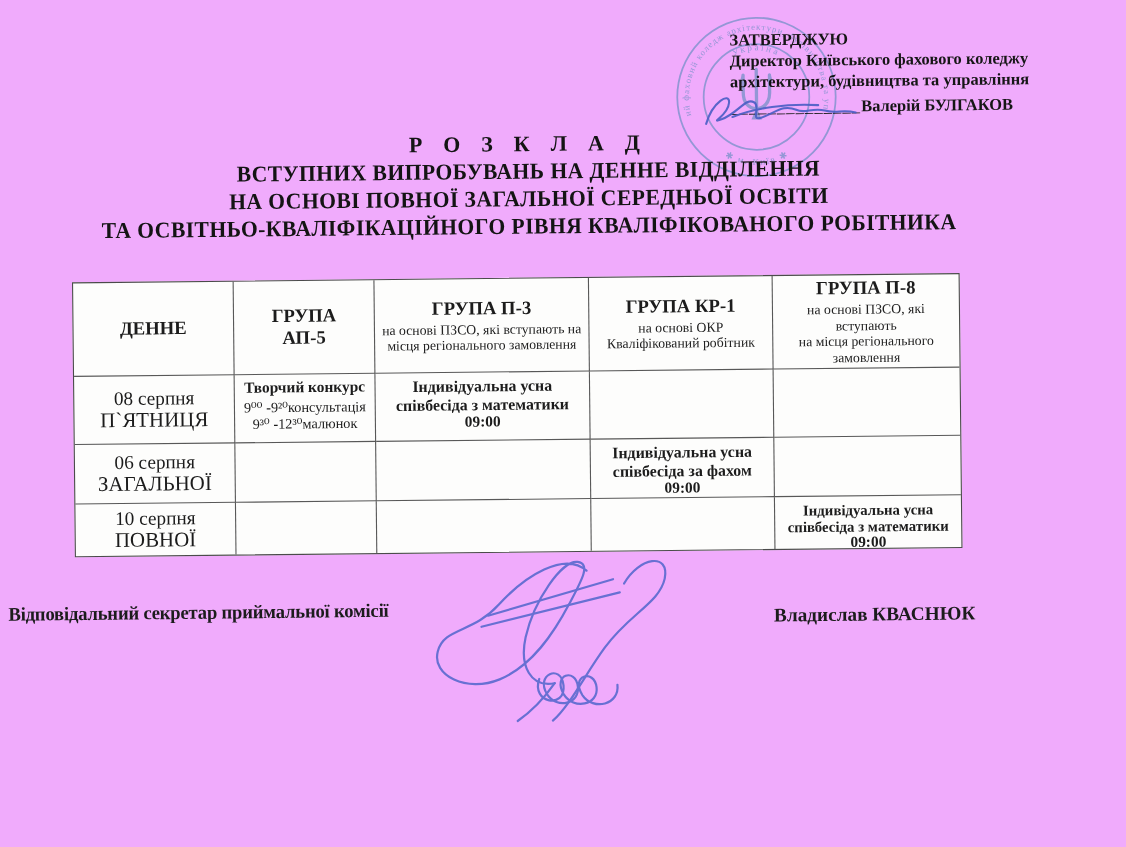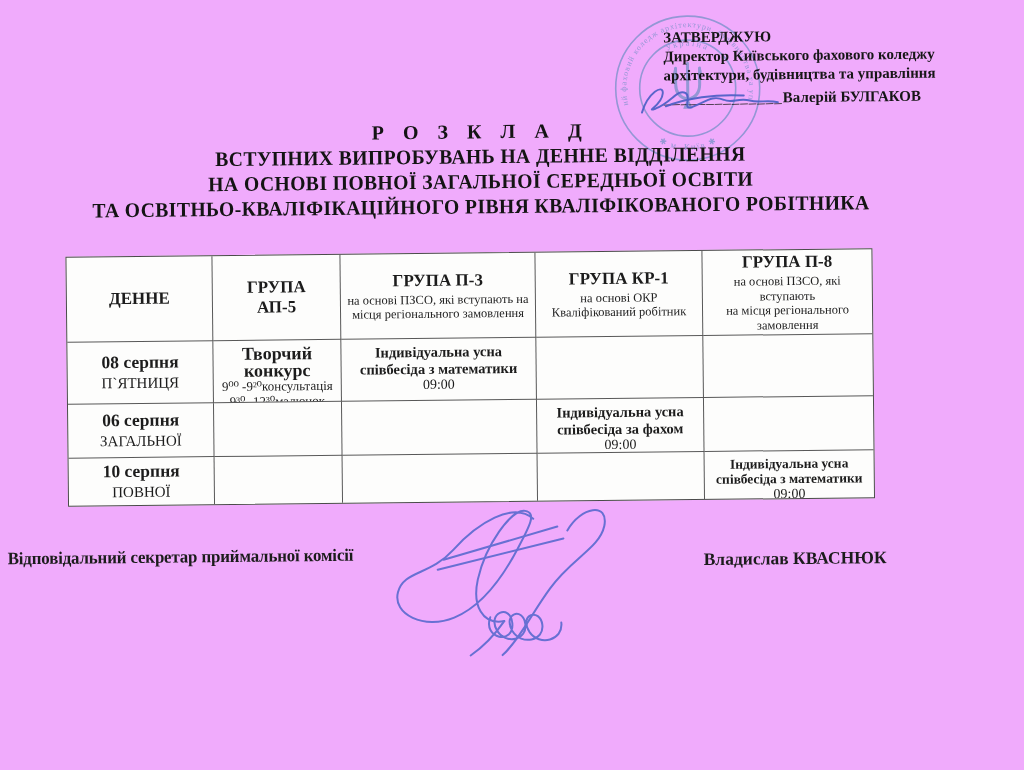--- a/index.html
+++ b/index.html
@@ -57,25 +57,25 @@
     border-right:1px solid #585858;border-bottom:1px solid #585858;
     display:flex;flex-direction:column;align-items:center;
     text-align:center;overflow:hidden;
   }
   .cell.last-col{border-right:none;}
   .cell.last-row{border-bottom:none;}
   .hcell{justify-content:center;padding:2px 6px;}
   .h-title{font-weight:bold;font-size:17px;line-height:20px;white-space:pre-line;}
   .h-sub{font-size:12.5px;line-height:14.5px;margin-top:2px;color:#222;}
   .datecell{justify-content:center;}
-  .d-date{font-weight:bold;font-size:17.5px;line-height:21px;}
-  .d-day{font-size:15px;line-height:20px;}
+  .d-date{font-weight:normal;font-size:17.5px;line-height:21px;}
+  .d-day{font-size:19px;line-height:20px;}
   .ccell{justify-content:flex-start;padding:5px 4px 0 4px;}
   .c-bold{font-weight:bold;font-size:14.5px;line-height:16.5px;white-space:pre-line;}
-  .c-time{font-size:14px;line-height:16px;}
+  .c-time{font-size:14px;line-height:16px;font-weight:bold;}
   .ap-line{font-size:13px;line-height:15px;}
   .row3 .c-bold{font-size:13.5px;line-height:15px;}
   
   .foot-label{
     position:absolute;left:5px;top:543px;
     font-weight:bold;font-size:17.5px;letter-spacing:-.2px;
     transform:scaleX(.97);transform-origin:left;
   }
   .foot-name{
     position:absolute;left:701px;top:551px;
@@ -163,21 +163,21 @@
         <div class="h-sub" style="white-space:pre-line">на основі ПЗСО, які вступають
 на місця регіонального
 замовлення</div>
       </div>
 
       <div class="cell datecell">
         <div class="d-date">08 серпня</div>
         <div class="d-day">П`ЯТНИЦЯ</div>
       </div>
       <div class="cell ccell">
-        <div class="c-bold" style="font-size:18px">Творчий конкурс</div>
+        <div class="c-bold" style="font-size:14px">Творчий конкурс</div>
         <div class="ap-line">9⁰⁰ -9²⁰консультація</div>
         <div class="ap-line">9³⁰ -12³⁰малюнок</div>
       </div>
       <div class="cell ccell">
         <div class="c-bold">Індивідуальна усна
 співбесіда з математики</div>
         <div class="c-time">09:00</div>
       </div>
       <div class="cell ccell">
         <div class="c-bold"></div>

